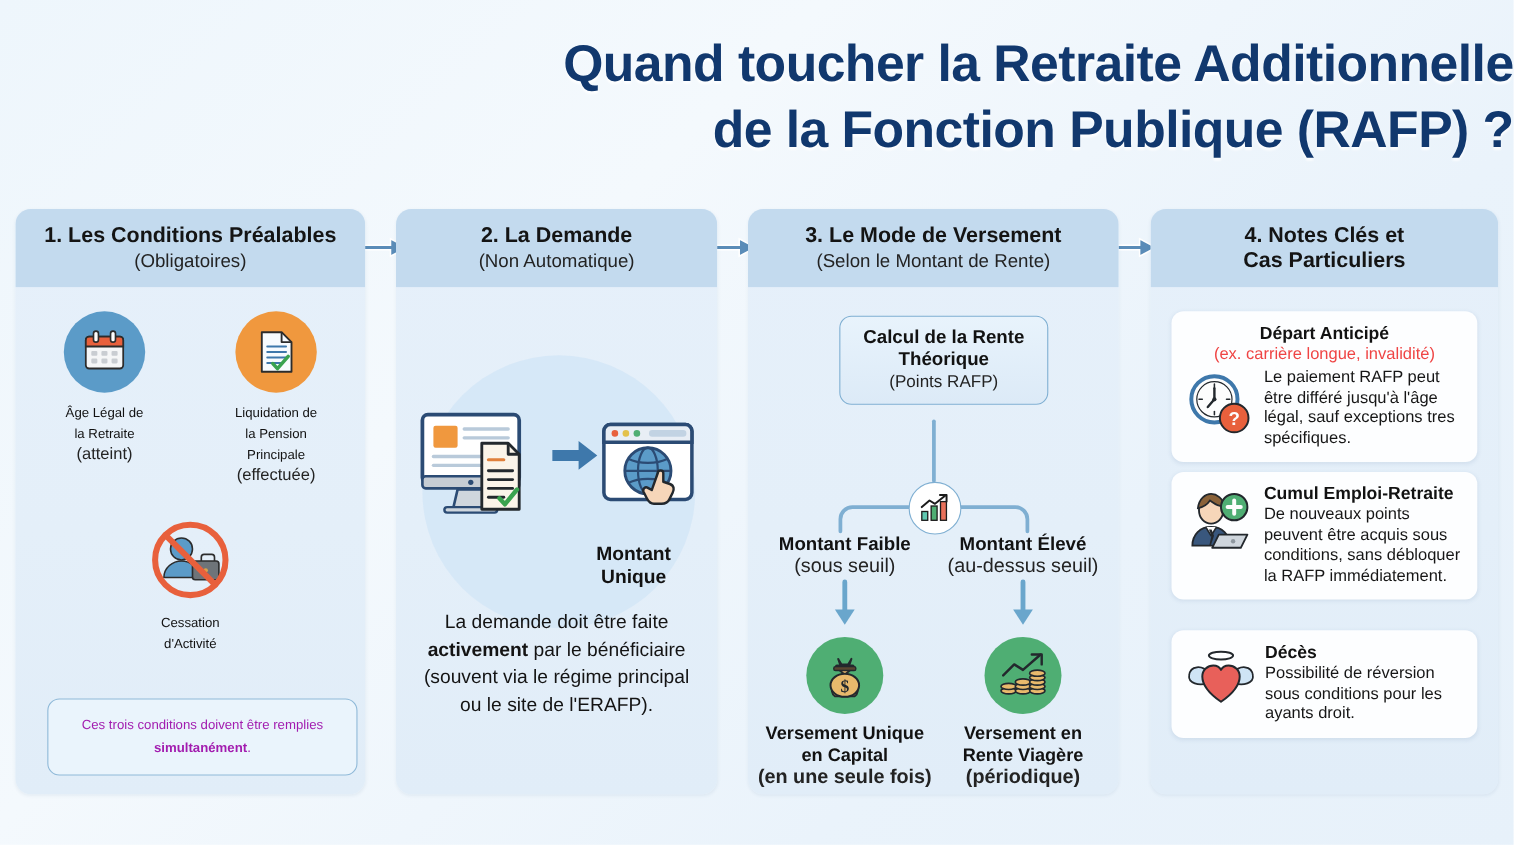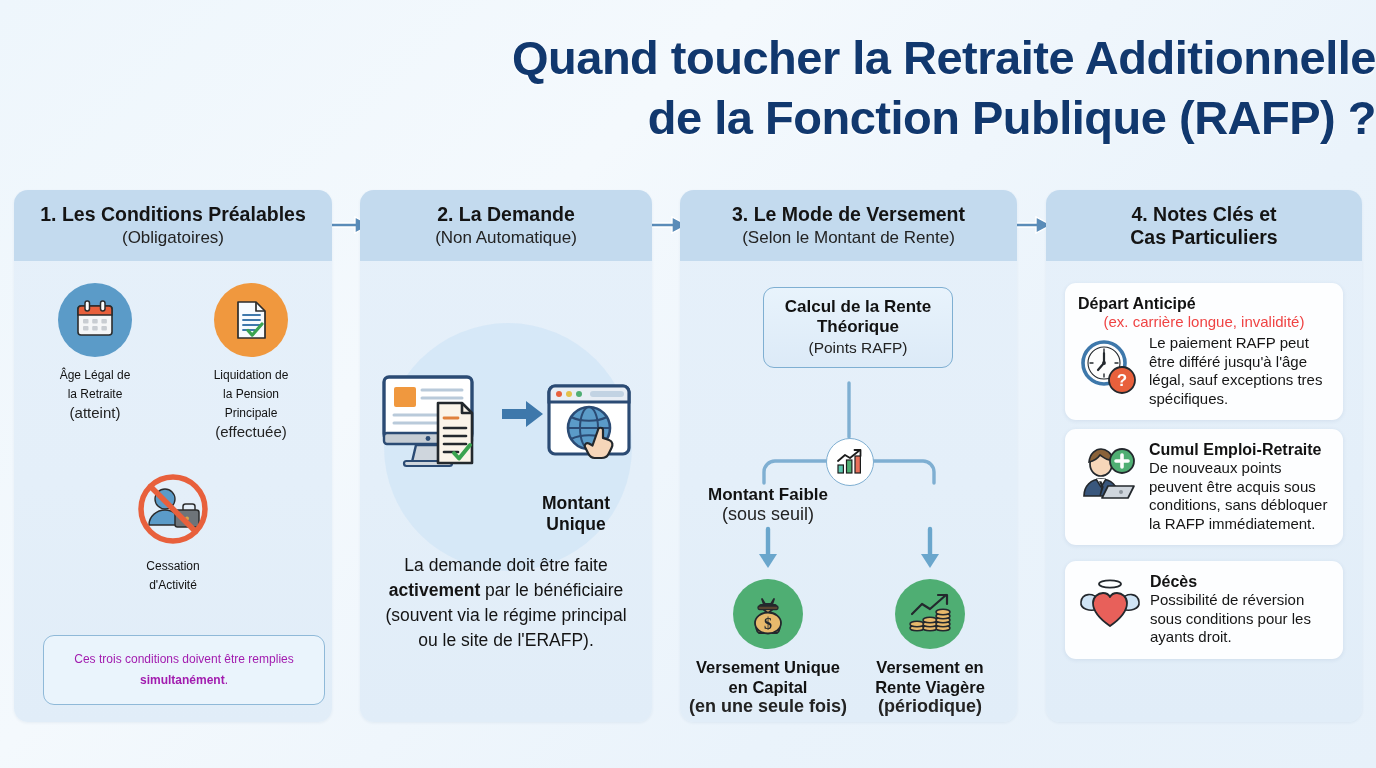--- a/index.html
+++ b/index.html
@@ -107,29 +107,29 @@
   .oc-t2{font-size:18px;line-height:18px;color:#232323;font-weight:bold;}
 
   
   .c4-body{position:relative;height:458px;padding:0;}
   .card{
     position:absolute;left:19px;width:278px;
     background:#fdfeff;border-radius:11px;
     box-shadow:0 1px 4px rgba(40,80,130,0.10);
     padding:11px 13px 12px 13px;box-sizing:border-box;
   }
-  .card-title{font-size:16px;font-weight:bold;color:#121212;line-height:19px;}
+  .card-title{font-size:16px;font-weight:bold;color:#121212;line-height:19px;text-align:center;}
   .card-sub{font-size:15px;color:#ef4444;line-height:18px;text-align:center;}
   .card-title.left{text-align:left;}
   .card-row{display:flex;gap:9px;align-items:flex-start;margin-top:3px;}
   .card-ico{flex:0 0 auto;width:62px;display:flex;align-items:center;justify-content:center;padding-top:2px;}
   .card-txt{font-size:15px;line-height:18.5px;color:#161616;}
   .cardA{top:22px;}
   .cardB{top:168px;}
-  .cardC{top:300px;padding-left:14px;}
+  .cardC{top:312px;padding-left:14px;}
 </style>
 </head>
 <body>
 
 <div class="page">
 
   <div class="title-wrap">
     <div class="title-line">Quand toucher la Retraite Additionnelle</div>
     <div class="title-line">de la Fonction Publique (RAFP) ?</div>
   </div>
@@ -338,20 +338,24 @@
             <rect x="10.5" y="11" width="5.4" height="13" fill="#4fae73" stroke="#1c1c1c" stroke-width="1.2"></rect>
             <rect x="19" y="7" width="5.4" height="17" fill="#e8705a" stroke="#1c1c1c" stroke-width="1.2"></rect>
             <path d="M2 12 L9 6 L14 9 L24 1" fill="none" stroke="#1c1c1c" stroke-width="1.8" stroke-linecap="round" stroke-linejoin="round"></path>
             <path d="M18.5 1 H24.5 V7" fill="none" stroke="#1c1c1c" stroke-width="1.8" stroke-linecap="round" stroke-linejoin="round"></path>
           </svg>
         </div>
 
         <div class="branch-lab bl-left">
           <div class="b1">Montant Faible</div>
           <div class="b2">(sous seuil)</div>
+        </div>
+        <div class="branch-lab bl-right">
+          <div class="b1">Montant Élevé</div>
+          <div class="b2">(au-dessus seuil)</div>
         </div>
 
         <div class="outcome oc-left">
           <div class="circ-green">
             <svg width="44" height="44" viewBox="0 0 44 44" aria-hidden="true">
               <path d="M16 7 l3 5 h6 l3-5 -2 6 h-8 z" fill="#e8b96c" stroke="#23282d" stroke-width="1.8" stroke-linejoin="round"></path>
               <path d="M15 13h14c1 0 1.5 1 .8 1.8C26 18 21 21 19 26c-2 5-5 2-8 6-1.5 2-1 7 2 9h18c3-2 3.5-7 2-9-3-4-6-1-8-6-2-5-7-8-10.8-11.2-.7-.8-.2-1.8.8-1.8z" fill="#e8b96c" stroke="#23282d" stroke-width="1.8"></path>
               <ellipse cx="22" cy="31" rx="13" ry="10.5" fill="#e8b96c" stroke="#23282d" stroke-width="1.8"></ellipse>
               <rect x="12" y="14" width="20" height="3.6" rx="1.5" fill="#5a4531" stroke="#23282d" stroke-width="1.3"></rect>
               <text x="22" y="37" font-family="Liberation Serif, serif" font-size="16" font-weight="bold" text-anchor="middle" fill="#23282d">$</text>

